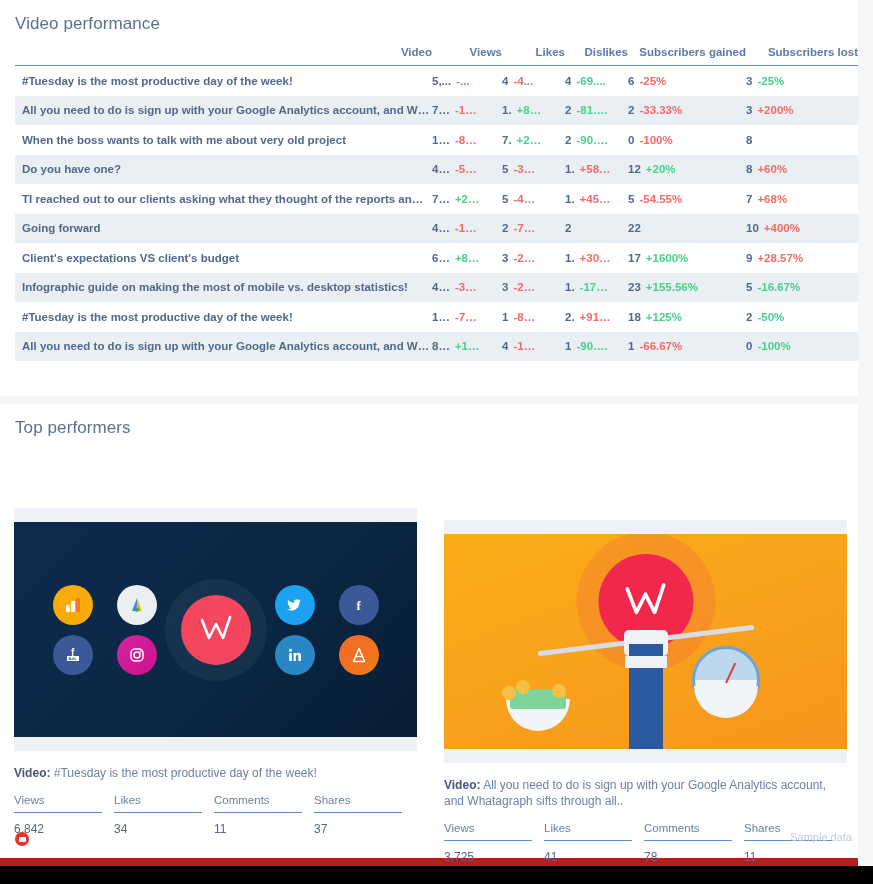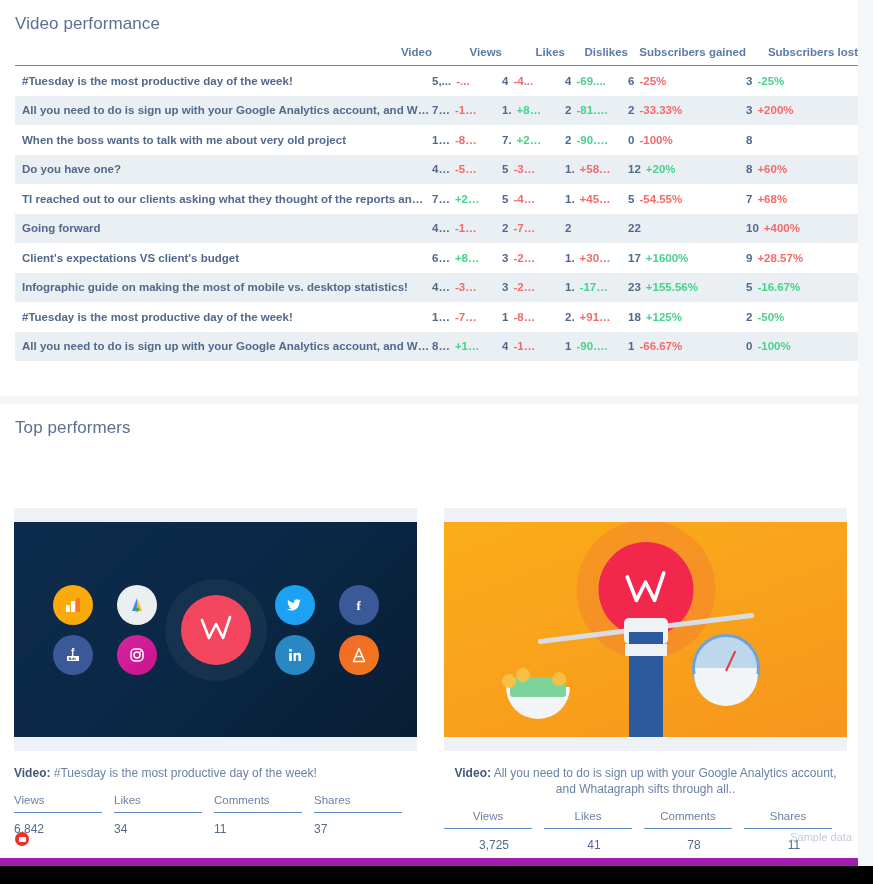--- a/index.html
+++ b/index.html
@@ -3,21 +3,21 @@
 <meta charset="utf-8">
 <style>
   html,body{margin:0;padding:0;}
   body{
     width:873px;height:884px;
     background:#f4f6f8;
     font-family:"Liberation Sans","DejaVu Sans",sans-serif;
     -webkit-font-smoothing:antialiased;
     overflow:hidden;
   }
-  .page{position:relative;width:873px;height:884px;overflow:hidden;background:#a21caf;}
+  .page{position:relative;width:873px;height:884px;overflow:hidden;background:#b91c1c;}
 
   
   .section{background:#ffffff;width:858px;box-sizing:border-box;}
   .sec-video{position:absolute;left:0;top:0;height:396px;padding:0;}
   .sec-top{position:absolute;left:0;top:404px;height:454px;}
 
   .sec-title{
     font-size:17px;color:#5b7192;font-weight:400;
     padding:14px 0 0 15px;letter-spacing:.1px;
   }
@@ -45,21 +45,21 @@
   .w-views{width:70px;}
   .w-likes{width:63px;}
   .w-dislikes{width:63px;}
   .w-sgain{width:118px;}
   .w-slost{width:112px;}
 
   
   .cards{position:relative;margin:0;padding:0;}
   .card{position:absolute;width:403px;}
   .card-left{left:14px;top:70px;}
-  .card-right{left:444px;top:70px;text-align:center;}
+  .card-right{left:444px;top:82px;}
   .thumb-wrap{width:403px;}
   .thumb-bar{height:14px;background:#eef1f5;}
   .thumb{width:403px;height:215px;position:relative;overflow:hidden;}
   .thumb-foot{height:14px;background:#eef1f5;}
 
   
   .th-dark{background:linear-gradient(135deg,#0d2b4c 0%,#0a2744 55%,#081d33 100%);}
   .icon-grid{position:absolute;left:50%;top:50%;transform:translate(-50%,-50%);
     display:flex;align-items:center;gap:24px;}
   .icol{display:flex;flex-direction:column;gap:10px;}

